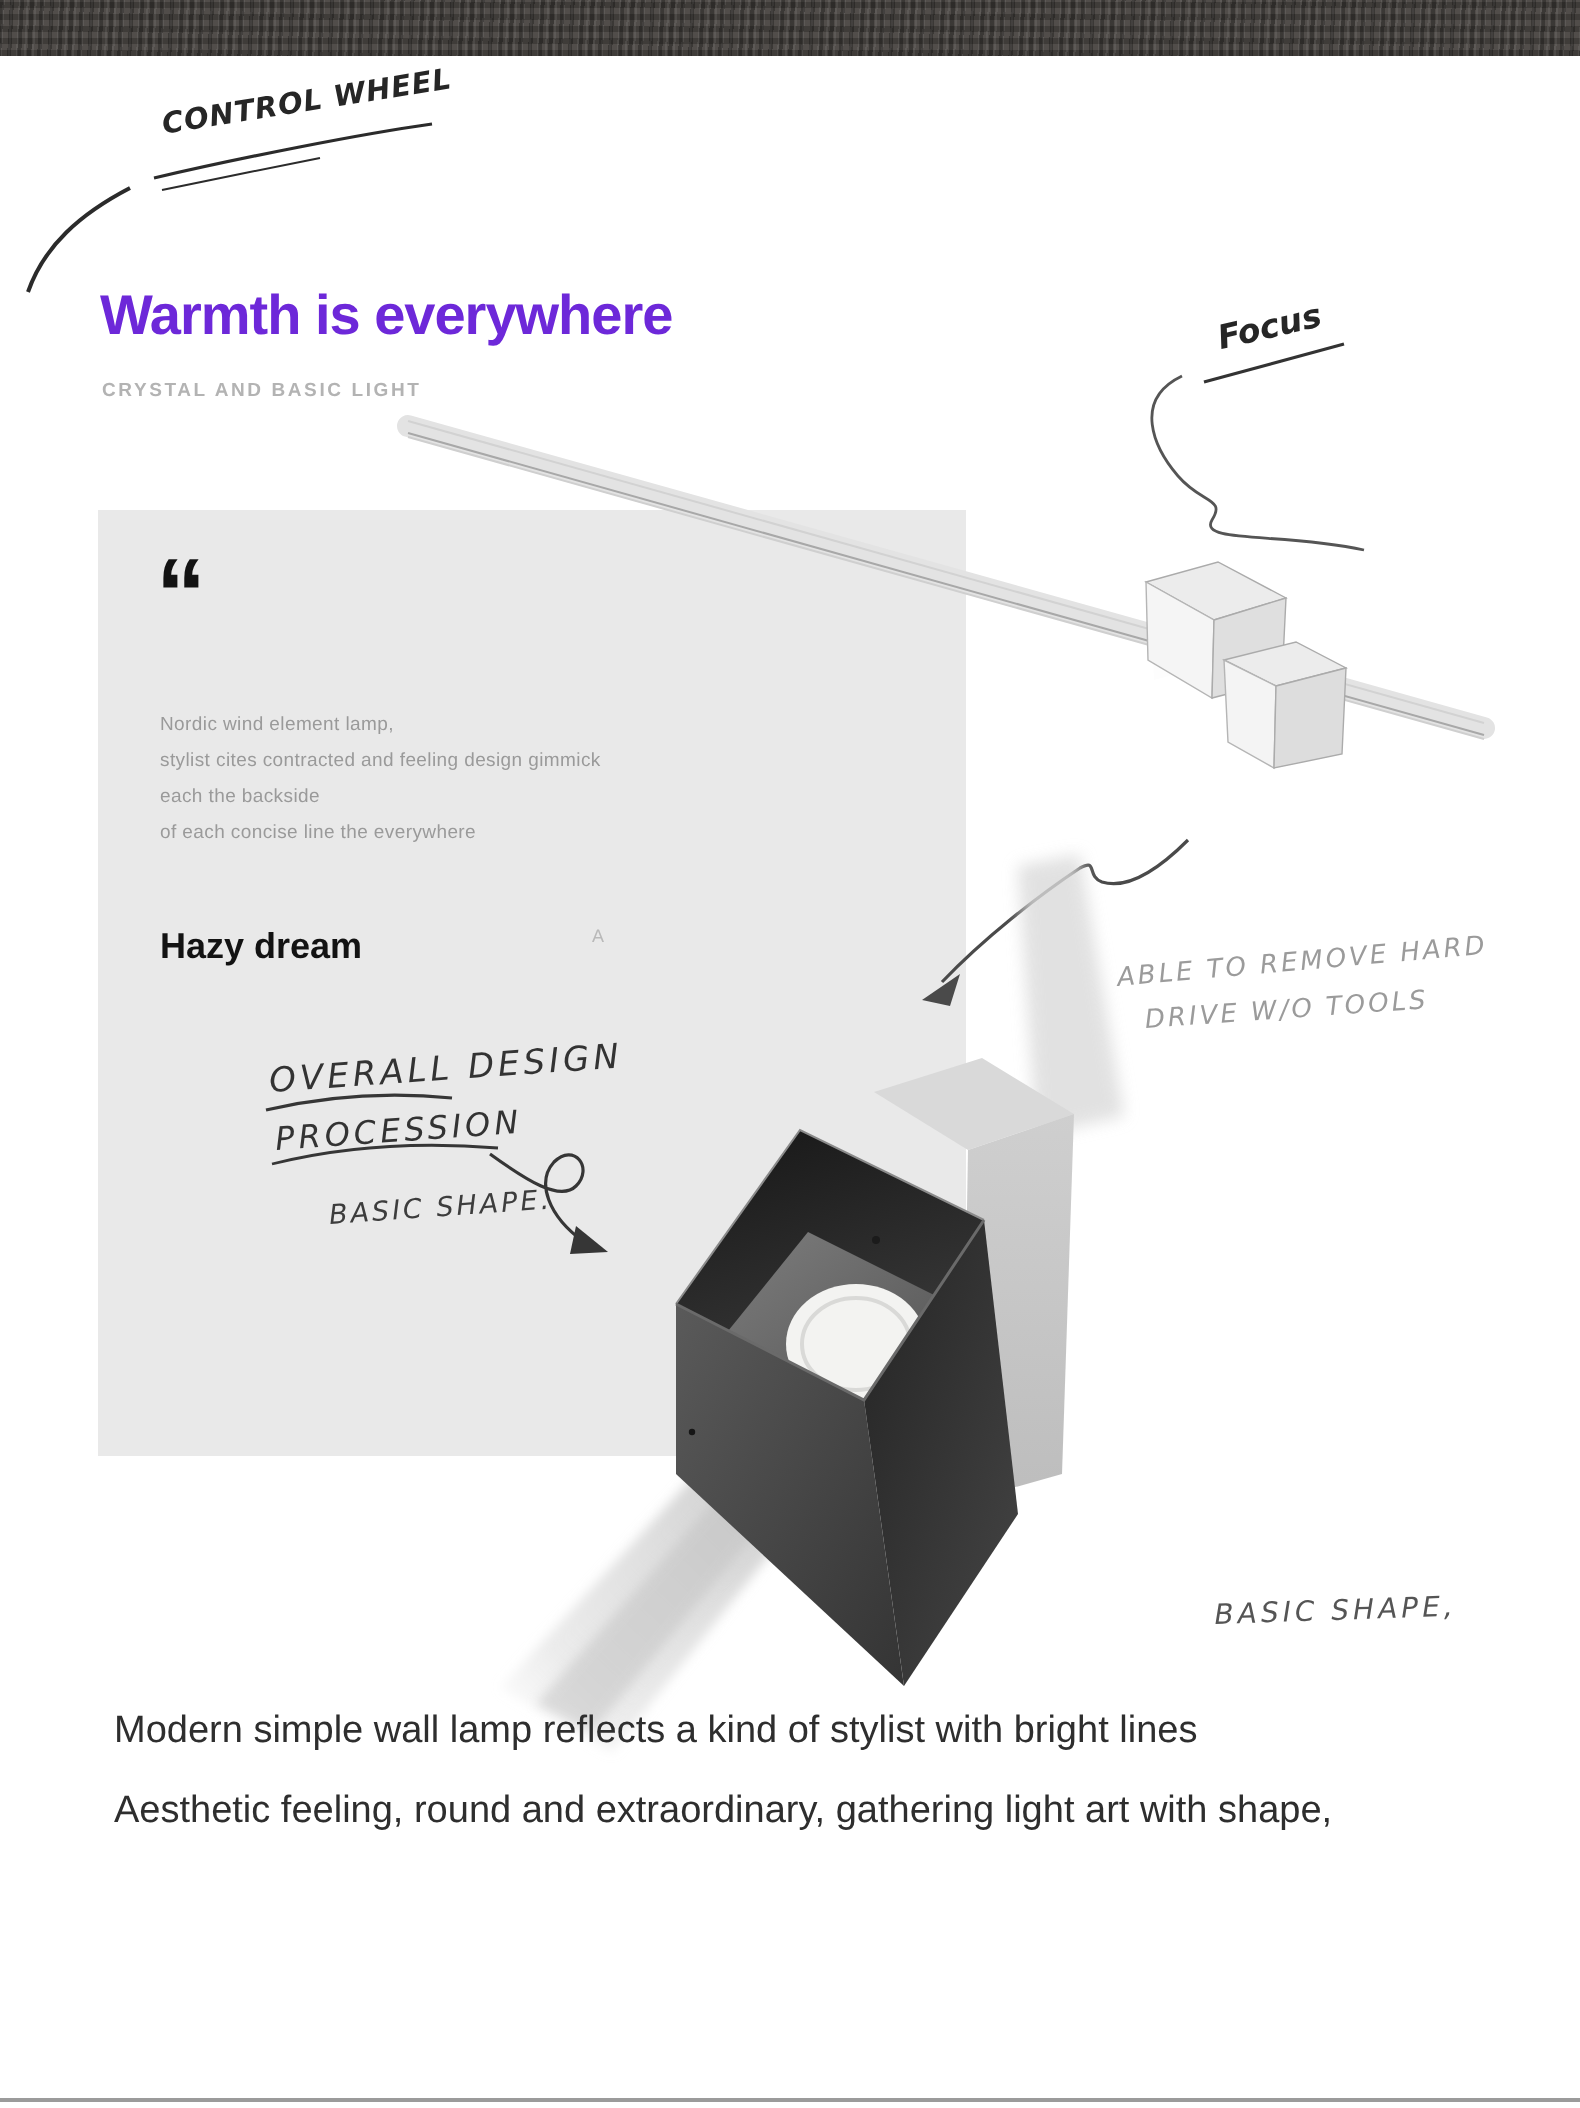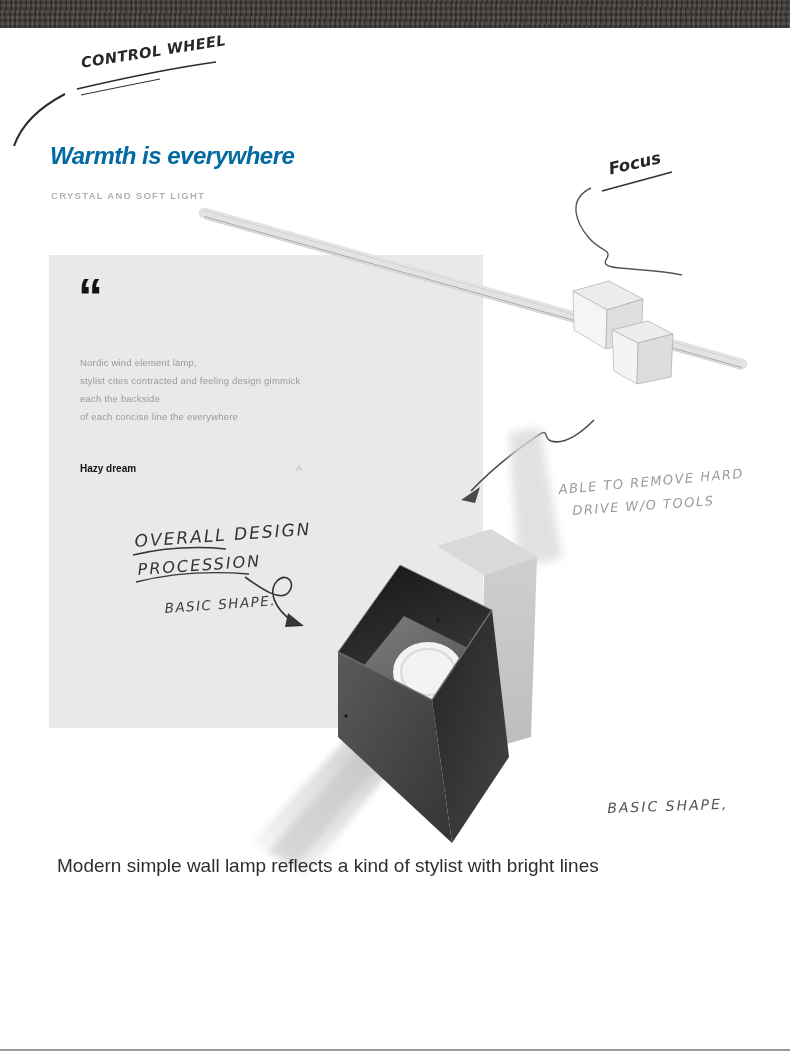--- a/index.html
+++ b/index.html
@@ -13,25 +13,25 @@
       repeating-linear-gradient(-87deg, rgba(255,255,255,.07) 0 1px, rgba(255,255,255,0) 1px 4px),
       repeating-linear-gradient(0deg, rgba(0,0,0,.15) 0 3px, rgba(255,255,255,.04) 3px 6px),
       #4a4643;}
   
   .panel{left:49px;top:255px;width:434px;height:473px;background:#e9e9e9;z-index:0;}
   
   svg.art{position:absolute;left:0;top:0;z-index:1;pointer-events:none;}
   
   .txt{position:absolute;z-index:2;white-space:nowrap;}
   .hand{font-family:"DejaVu Sans",sans-serif;font-style:italic;transform-origin:left top;}
-  .title{left:50px;top:142px;font-size:24px;font-weight:700;color:#0369a1;letter-spacing:-.5px;font-style:italic;}
+  .title{left:50px;top:142px;font-size:28px;font-weight:700;color:#6d28d9;letter-spacing:-.5px;}
   .subtitle{left:51px;top:190px;font-size:9.5px;color:#b3b3b3;letter-spacing:1.3px;font-weight:600;}
   .quote{left:78px;top:272px;font-size:50px;font-weight:700;color:#131313;line-height:1;}
   .pline{left:80px;font-size:9.5px;font-weight:400;color:#9a9a9a;letter-spacing:.2px;}
-  .hazy{left:80px;top:463px;font-size:10px;font-weight:700;color:#131313;}
+  .hazy{left:80px;top:463px;font-size:18px;font-weight:700;color:#131313;}
   .strayA{left:296px;top:463px;font-size:9px;color:#b9b9b9;}
   .cw{left:80px;top:55px;font-size:14.5px;font-weight:600;color:#262626;transform:rotate(-9deg);letter-spacing:.5px;}
   .focus{left:607px;top:160px;font-size:16.5px;font-weight:600;color:#262626;transform:rotate(-13deg);}
   .ovd{left:134px;top:531px;font-size:17px;color:#333;transform:rotate(-4deg);letter-spacing:2px;}
   .proc{left:137px;top:560px;font-size:16px;color:#333;transform:rotate(-4deg);letter-spacing:2px;}
   .bsl{left:164px;top:600px;font-size:13.5px;color:#3d3d3d;transform:rotate(-4deg);letter-spacing:1.5px;}
   .able1{left:558px;top:482px;font-size:13px;color:#9b9b9b;transform:rotate(-5deg);letter-spacing:1.5px;}
   .able2{left:572px;top:503px;font-size:13px;color:#9b9b9b;transform:rotate(-4deg);letter-spacing:1.5px;}
   .bsr{left:607px;top:800px;font-size:14px;color:#555;transform:rotate(-2deg);letter-spacing:2px;}
   .footer{left:57px;top:846px;font-size:19px;color:#2e2e2e;line-height:40px;font-weight:400;}
@@ -148,36 +148,37 @@
         <polyline points="338,652 400,565 492,610" fill="none" stroke="#8a8a8a" stroke-width="1"></polyline>
         <polyline points="338,652 432,700 492,610" fill="none" stroke="#6a6a6a" stroke-width="1.5"></polyline>
         <circle cx="346" cy="716" r="1.6" fill="#161616"></circle>
       </g>
     </g>
   </svg>
 
   <div class="txt hand cw">CONTROL WHEEL</div>
 
   <h1 class="txt title" style="margin:0">Warmth is everywhere</h1>
-  <div class="txt subtitle">CRYSTAL AND SOFT LIGHT</div>
+  <div class="txt subtitle">CRYSTAL AND BASIC LIGHT</div>
 
   <div class="txt quote">“</div>
   <div class="txt pline" style="top:357px">Nordic wind element lamp,</div>
   <div class="txt pline" style="top:375px">stylist cites contracted and feeling design gimmick</div>
   <div class="txt pline" style="top:393px">each the backside</div>
   <div class="txt pline" style="top:411px">of each concise line the everywhere</div>
   <div class="txt hazy">Hazy dream</div>
   <div class="txt strayA">A</div>
 
   <div class="txt hand focus">Focus</div>
   <div class="txt hand ovd">OVERALL DESIGN</div>
   <div class="txt hand proc">PROCESSION</div>
   <div class="txt hand bsl">BASIC SHAPE.</div>
   <div class="txt hand able1">ABLE TO REMOVE HARD</div>
   <div class="txt hand able2">DRIVE W/O TOOLS</div>
   <div class="txt hand bsr">BASIC SHAPE,</div>
 
   <div class="txt footer">
     <div>Modern simple wall lamp reflects a kind of stylist with bright lines</div>
+    <div>Aesthetic feeling, round and extraordinary, gathering light art with shape,</div>
   </div>
 
   <div class="abs bottom-line"></div>
 </div>
 
 </body></html>

